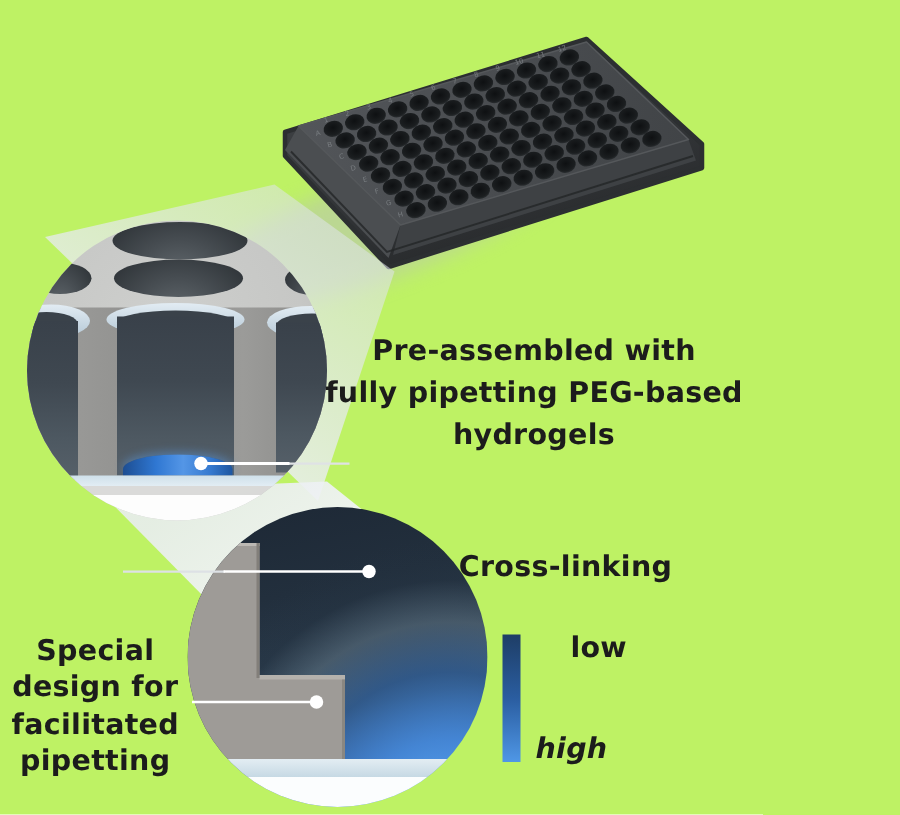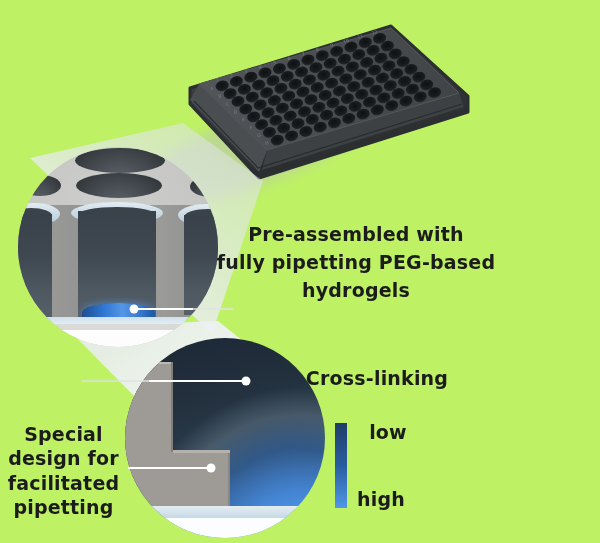--- a/index.html
+++ b/index.html
@@ -49,22 +49,22 @@
   #legend-bar{position:absolute;left:335px;top:423px;width:12px;height:85px;z-index:4;}
 
   
   .callout-text{position:absolute;z-index:5;text-align:center;font-weight:700;
     color:#1c1c1c;font-size:19px;letter-spacing:.2px;}
   .callout-text div{white-space:nowrap;}
   #txt-pre{left:206px;top:220px;width:300px;line-height:28px;}
   #txt-special{left:0px;top:386px;width:127px;line-height:24.3px;margin-top:36px;}
   #txt-cross{left:297px;top:367px;width:160px;line-height:23px;}
   #txt-patented{left:413px;top:390px;width:180px;line-height:23px;}
-  #txt-low{left:358px;top:421px;width:60px;text-align:center;}
-  #txt-high{left:357px;top:488px;width:70px;text-align:left;}
+  #txt-low{left:358px;top:421px;width:60px;text-align:right;}
+  #txt-high{left:357px;top:488px;width:70px;text-align:left;font-style:italic;}
 </style>
 </head>
 <body>
 
 <div id="stage">
 
   <svg id="bg-art" width="600" height="543" viewBox="0 0 600 543">
     <defs>
       <filter id="soft" x="-50%" y="-50%" width="200%" height="200%">
         <feGaussianBlur stdDeviation="7"></feGaussianBlur>

